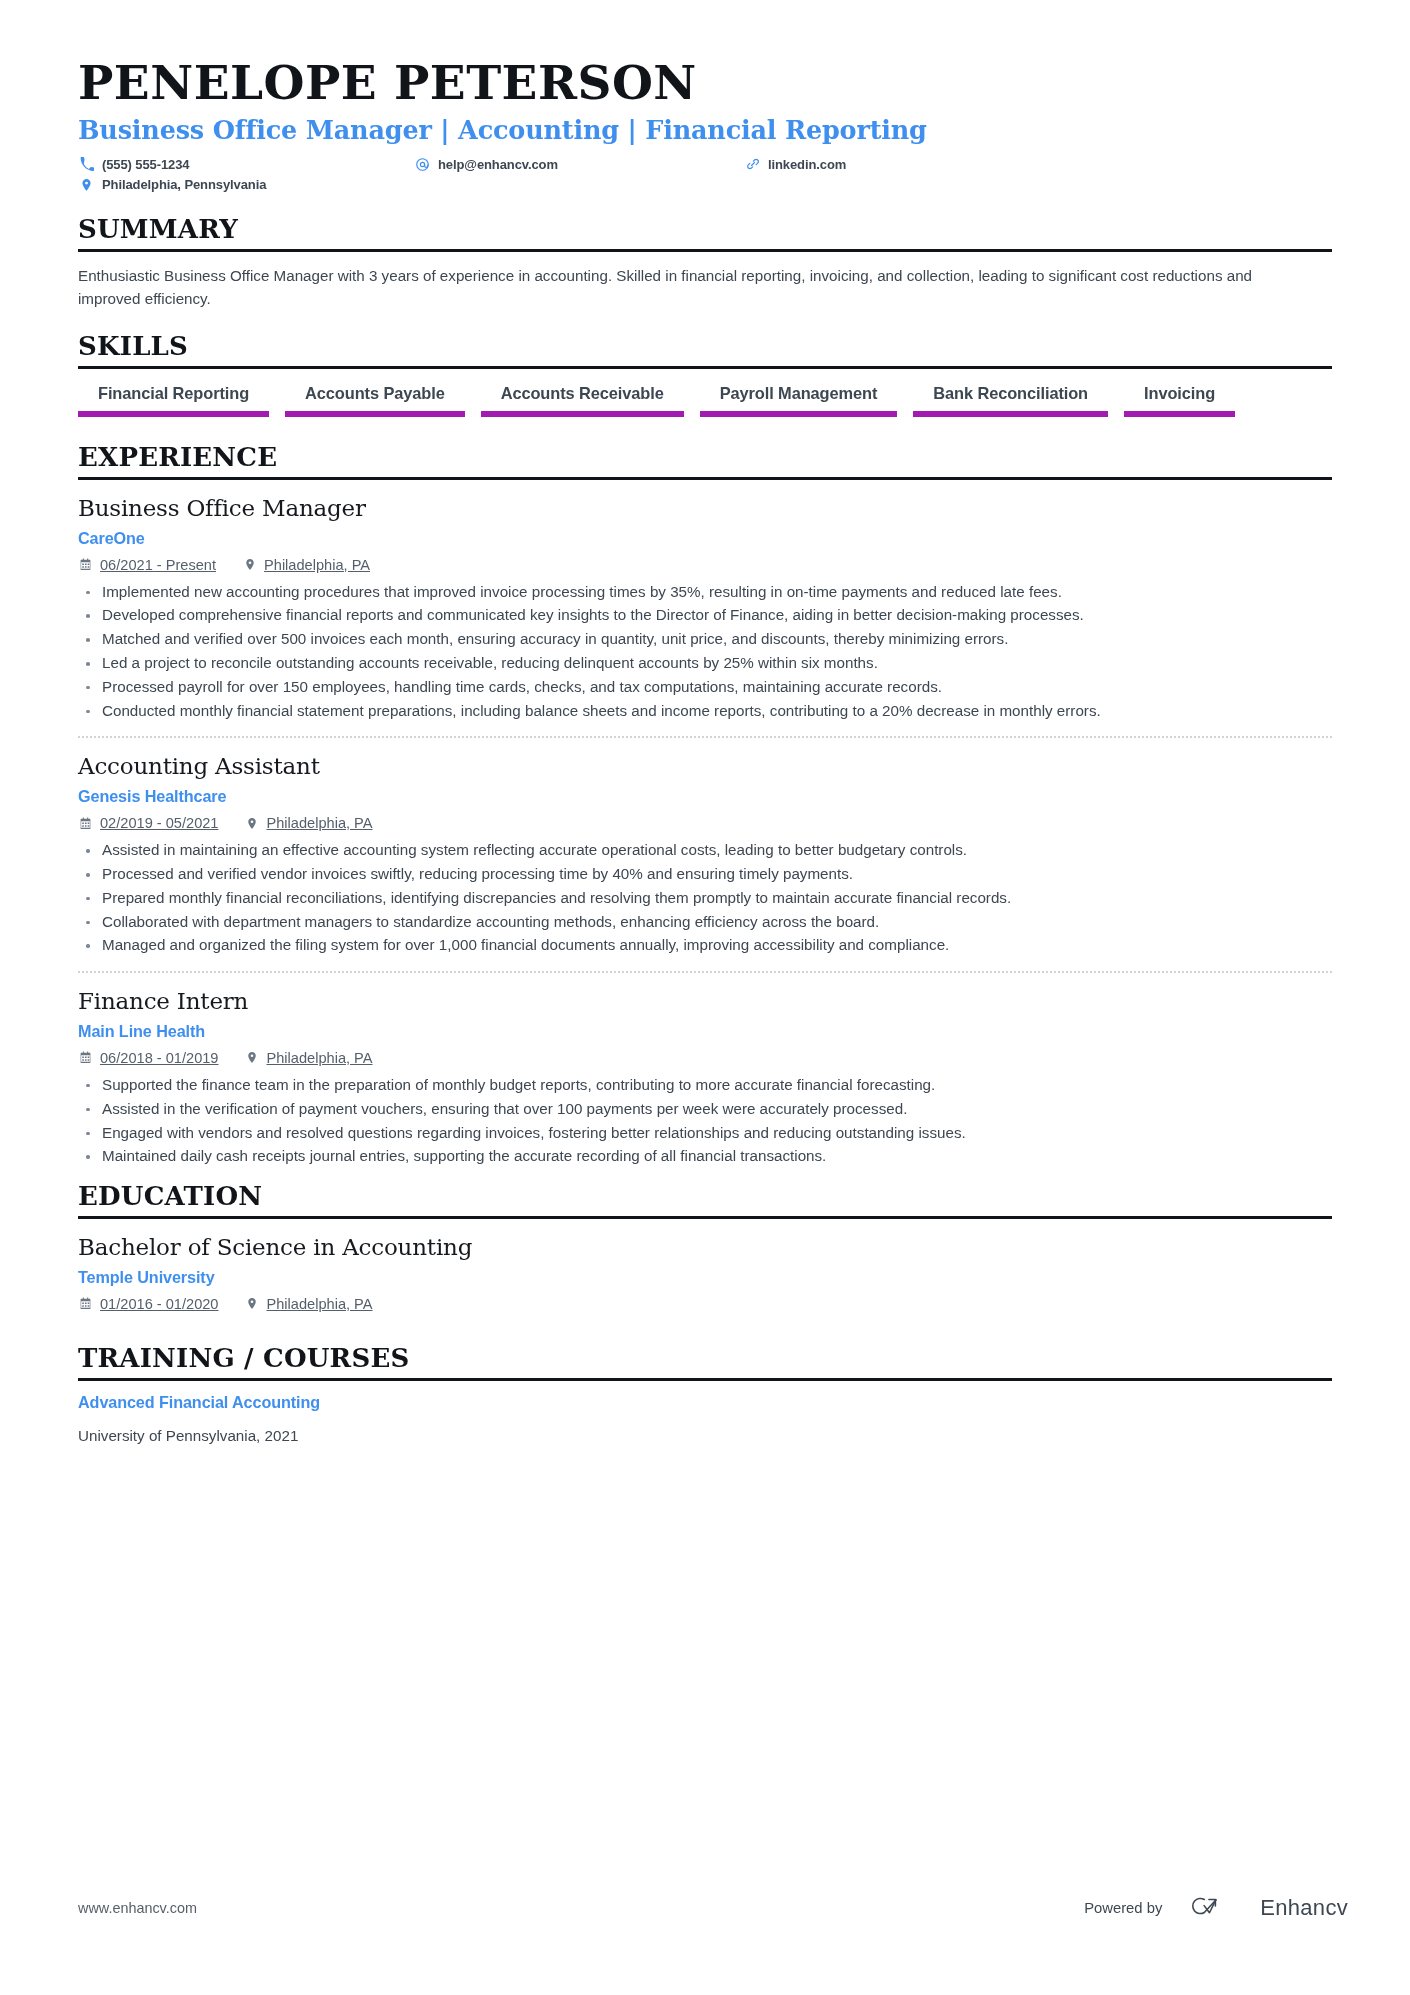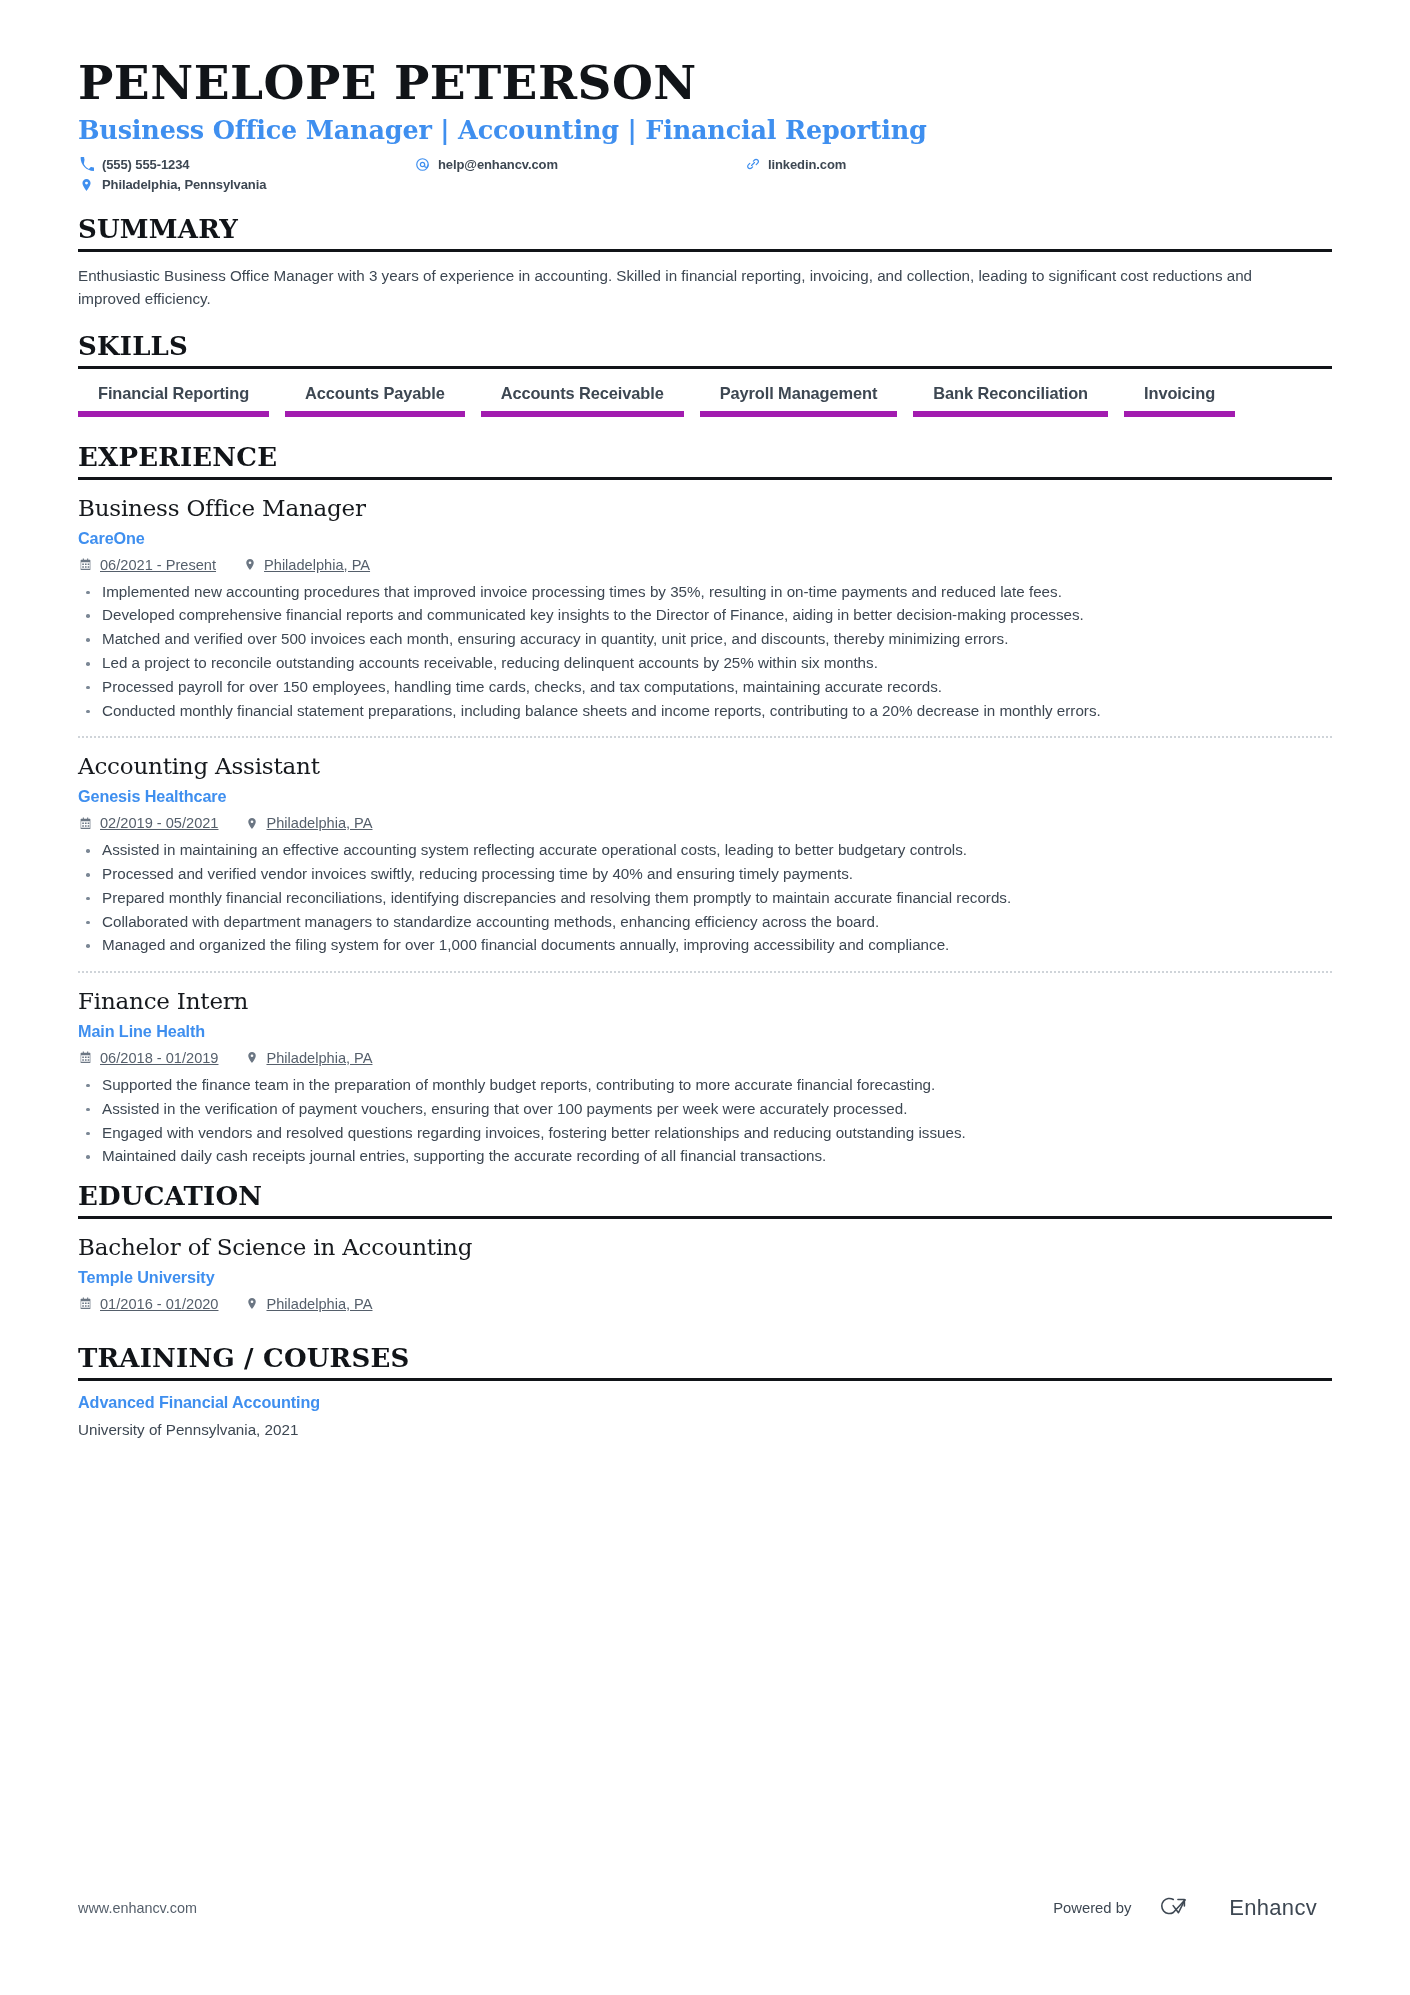--- a/index.html
+++ b/index.html
@@ -205,29 +205,29 @@
   .course-name {
     font-size: 16.2px;
     font-weight: 700;
     color: #3f8fef;
     letter-spacing: -0.1px;
   }
   .course-sub {
     font-size: 15.2px;
     line-height: 1.5;
     color: #3d4752;
-    margin-top: 7px;
+    margin-top: 13px;
     max-width: 330px;
   }
 
   
   .footer {
     position: absolute;
     left: 78px;
-    right: 93px;
+    right: 62px;
     bottom: 72px;
     display: flex;
     align-items: center;
     justify-content: space-between;
   }
   .footer-url {
     font-size: 14.4px;
     color: #555f6b;
   }
   .powered {

